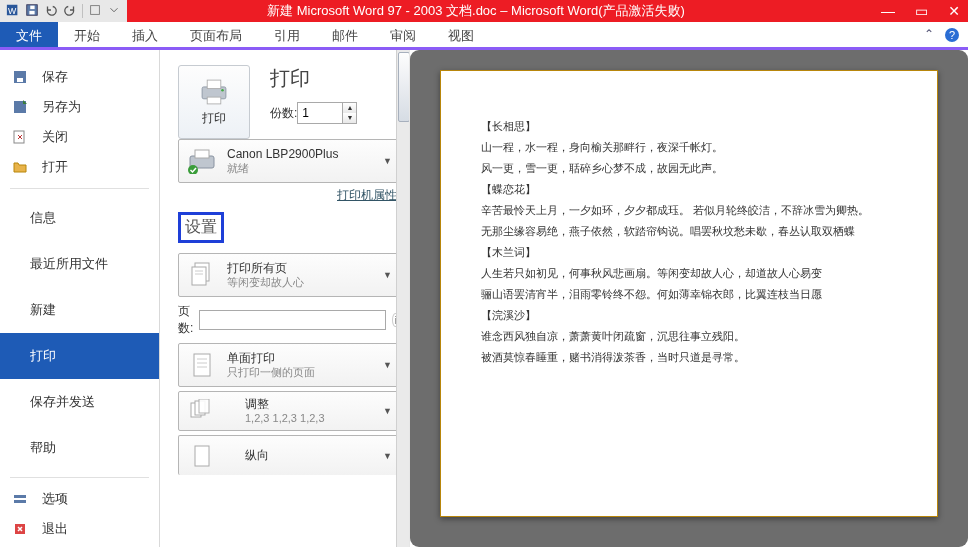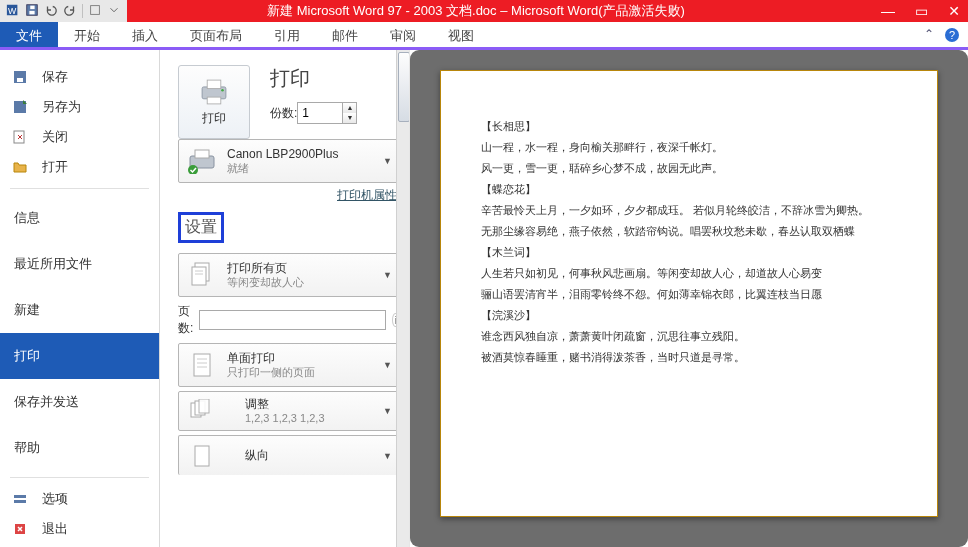--- a/index.html
+++ b/index.html
@@ -13,21 +13,21 @@
 .wincontrols { position: absolute; right: 8px; display: flex; gap: 20px; color: #fff; font-size: 14px; }
 
 .ribbon { background: #fff; border-bottom: 3px solid #8b5cf6; height: 28px; display: flex; align-items: stretch; position: relative; }
 .ribbon-tab { padding: 5px 16px; font-size: 13px; color: #444; background: #fff; }
 .ribbon-tab.active { background: #1e5bb6; color: #fff; }
 .ribbon-help { position: absolute; right: 8px; top: 5px; display:flex; gap:10px; }
 
 .backstage { display: flex; height: calc(547px - 50px); }
 .bs-left { width: 160px; border-right: 1px solid #d9d9d9; padding-top: 12px; }
 .bs-item { display: flex; align-items: center; gap: 14px; padding: 6px 12px; font-size: 13px; color: #333; }
-.bs-item.big { padding: 14px 14px; }
+.bs-item.big { padding: 14px 30px; }
 .bs-item.sel { background: #1e5bb6; color: #fff; position: relative; }
 .bs-item.sel::after { content: ""; position: absolute; right: -8px; top: 50%; transform: translateY(-50%); border: 8px solid transparent; border-left-color: #1e5bb6; }
 .bs-left hr { border: 0; border-top: 1px solid #e0e0e0; margin: 6px 10px; }
 
 .bs-mid { width: 250px; padding: 15px 10px 10px 18px; background:#fff; border-right:1px solid #e6e6e6; overflow:hidden; position:relative; }
 .print-top { display: flex; align-items: flex-start; gap: 20px; }
 .print-tile { width: 72px; height: 74px; border: 1px solid #c6cbd1; border-radius: 3px; display: flex; flex-direction: column; align-items: center; justify-content: center; background: linear-gradient(#fdfdfd,#edf1f6); }
 .print-tile svg { width: 34px; height: 28px; }
 .print-tile span { margin-top: 4px; font-size: 12px; }
 .print-head { font-size: 20px; color: #444; }

